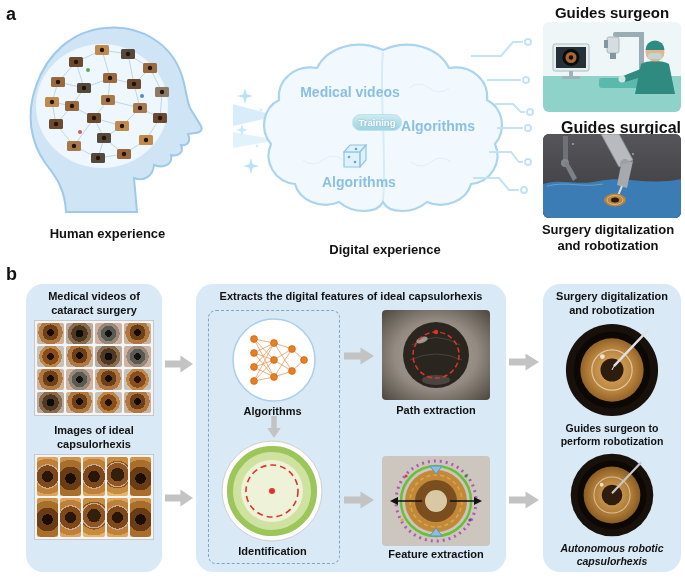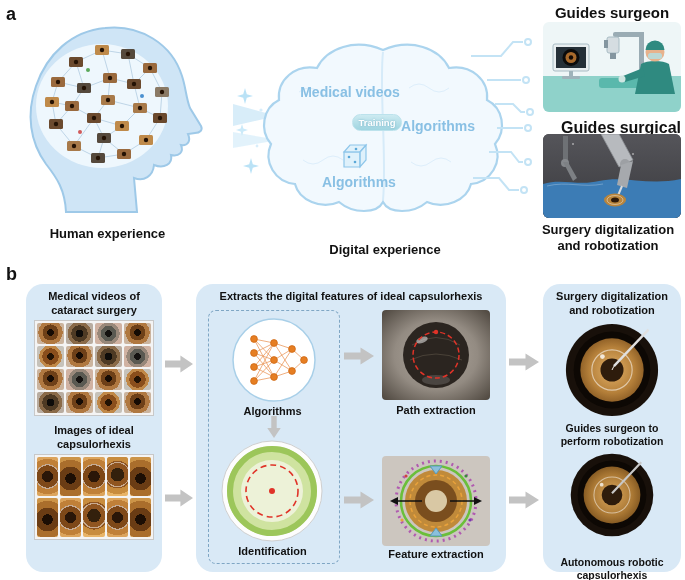--- a/index.html
+++ b/index.html
@@ -422,16 +422,16 @@
             <stop offset="0.6" stop-color="#aa7834"></stop>
             <stop offset="1" stop-color="#704818"></stop>
       </radialGradient>
         </defs>
       <circle cx="50" cy="50" r="33" fill="url(#eg2)"></circle>
       <circle cx="50" cy="50" r="12" fill="#2e1c0c"></circle>
       <circle cx="50" cy="50" r="21" fill="none" stroke="rgba(255,255,255,.5)" stroke-width="1.2"></circle>
       <line x1="84" y1="12" x2="50" y2="48" stroke="#c8c8c8" stroke-width="2.5"></line>
       <circle cx="38" cy="38" r="2.2" fill="rgba(255,255,255,.75)"></circle>
     </svg>
-    <div class="abs head-xs" style="left:4px;top:272px;width:130px;">Autonomous robotic capsulorhexis</div>
+    <div class="abs head-xs" style="left:4px;top:258px;width:130px;font-style:italic;">Autonomous robotic capsulorhexis</div>
   </div>
 
 </div>
 
 </body></html>

